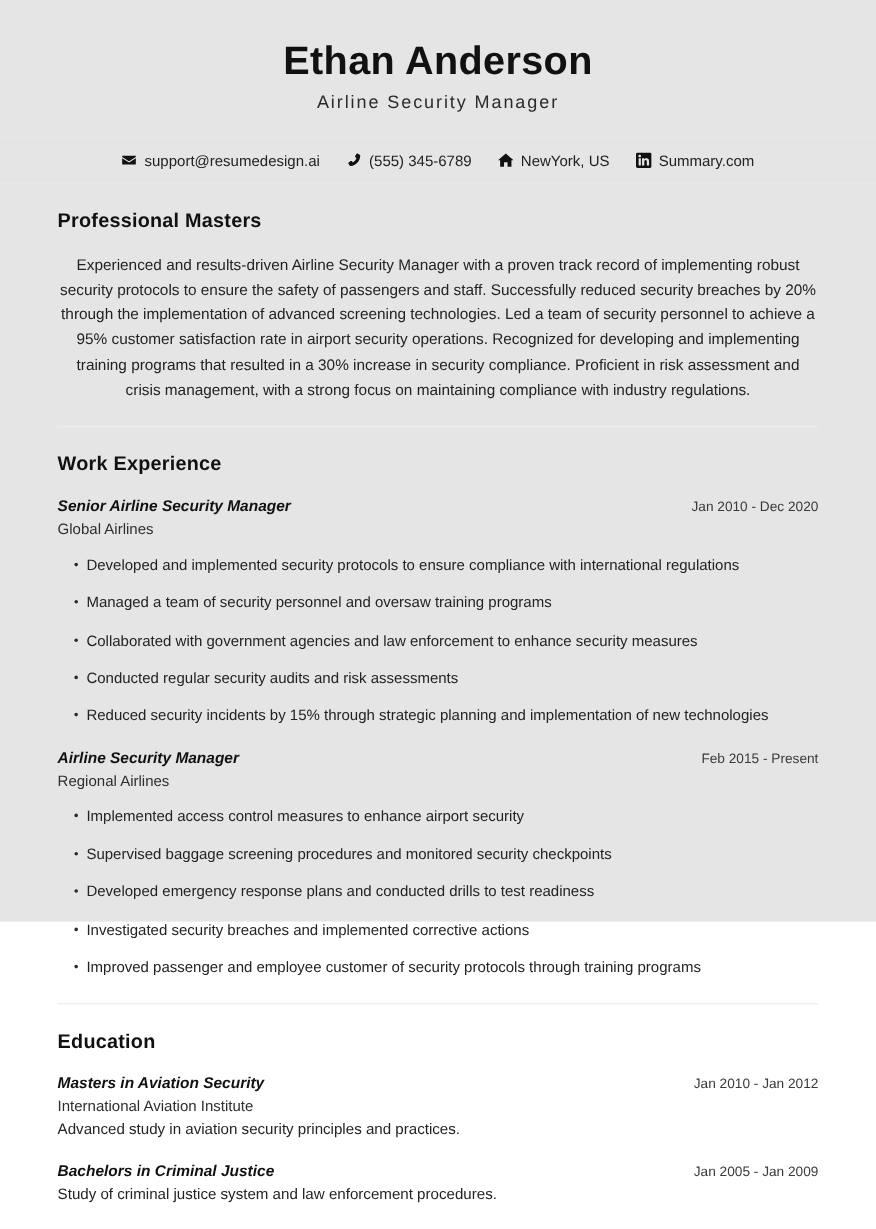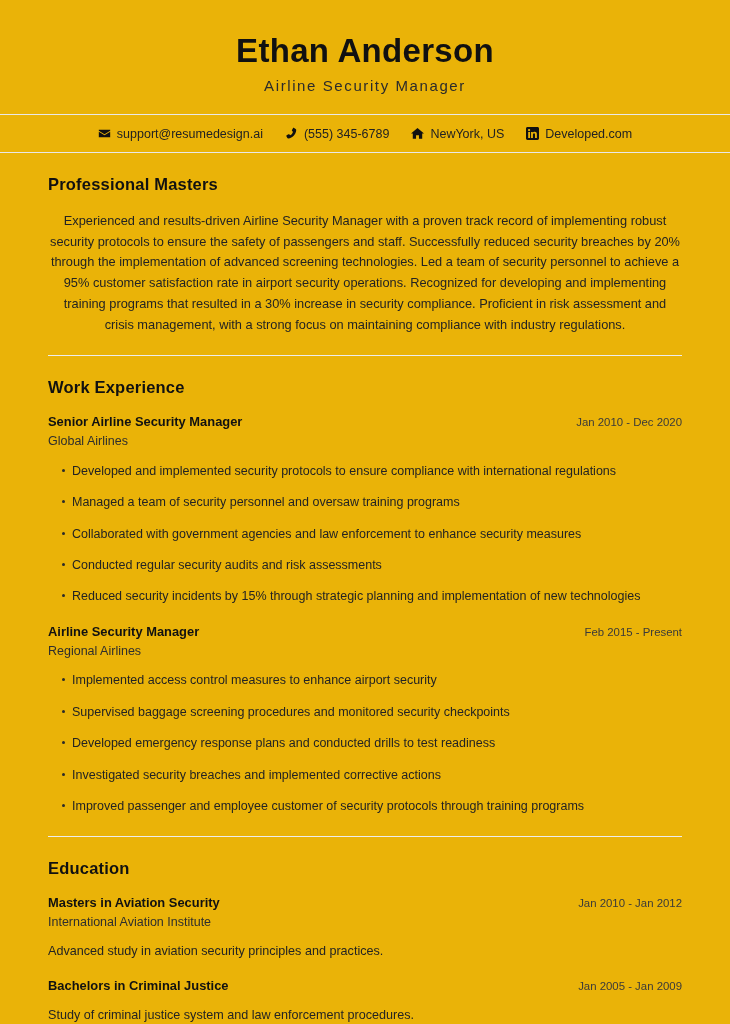--- a/index.html
+++ b/index.html
@@ -12,23 +12,23 @@
   }
 
   body {
     font-family: "Liberation Sans", sans-serif;
     color: #1a1a1a;
     -webkit-font-smoothing: antialiased;
   }
 
   .page {
     width: 730px;
-    height: 1024px;
+    height: 768px;
     position: relative;
-    background: #eab308;
+    background: #e5e5e5;
   }
 
   
   .header {
     padding: 32px 48px 20px;
     text-align: center;
   }
 
   .name {
     font-size: 33px;
@@ -116,20 +116,21 @@
     justify-content: space-between;
     align-items: baseline;
     gap: 14px;
   }
 
   .entry-role {
     font-size: 12.9px;
     font-weight: bold;
     color: #111;
     line-height: 1.3;
+    font-style: italic;
   }
 
   .entry-date {
     font-size: 11.4px;
     color: #3a3a3a;
     white-space: nowrap;
     flex-shrink: 0;
   }
 
   .entry-org {
@@ -162,21 +163,20 @@
     width: 3px;
     height: 3px;
     border-radius: 50%;
     background: #2a2a2a;
   }
 
   .entry-desc {
     font-size: 12.6px;
     line-height: 1.6;
     color: #232323;
-    margin-top: 10px;
   }
 </style>
 </head>
 <body>
 
 <div class="page">
 
   <div class="header">
     <div class="name">Ethan Anderson</div>
     <div class="job-title">Airline Security Manager</div>
@@ -212,21 +212,21 @@
       </span>
       <span>NewYork, US</span>
     </div>
 
     <div class="contact-item">
       <span class="ico">
         <svg viewBox="0 0 16 16" width="13" height="13" fill="currentColor">
           <path d="M14.2 0H1.8C.8 0 0 .8 0 1.8v12.4C0 15.2.8 16 1.8 16h12.4c1 0 1.8-.8 1.8-1.8V1.8C16 .8 15.2 0 14.2 0zM5 13.4H2.7V6.1H5zM3.8 5.1c-.8 0-1.4-.6-1.4-1.3s.6-1.3 1.4-1.3 1.4.6 1.4 1.3-.6 1.3-1.4 1.3zm9.6 8.3h-2.3V9.8c0-.9 0-2-1.2-2s-1.4.9-1.4 1.9v3.7H6.2V6.1h2.2v1h.1c.3-.6 1.1-1.2 2.2-1.2 2.3 0 2.7 1.5 2.7 3.5z"></path>
         </svg>
       </span>
-      <span>Developed.com</span>
+      <span>Summary.com</span>
     </div>
 
   </div>
 
   <div class="rule-full"></div>
 
   <div class="body-wrap">
 
     <div class="section">
       <div class="section-title">Professional Masters</div>

